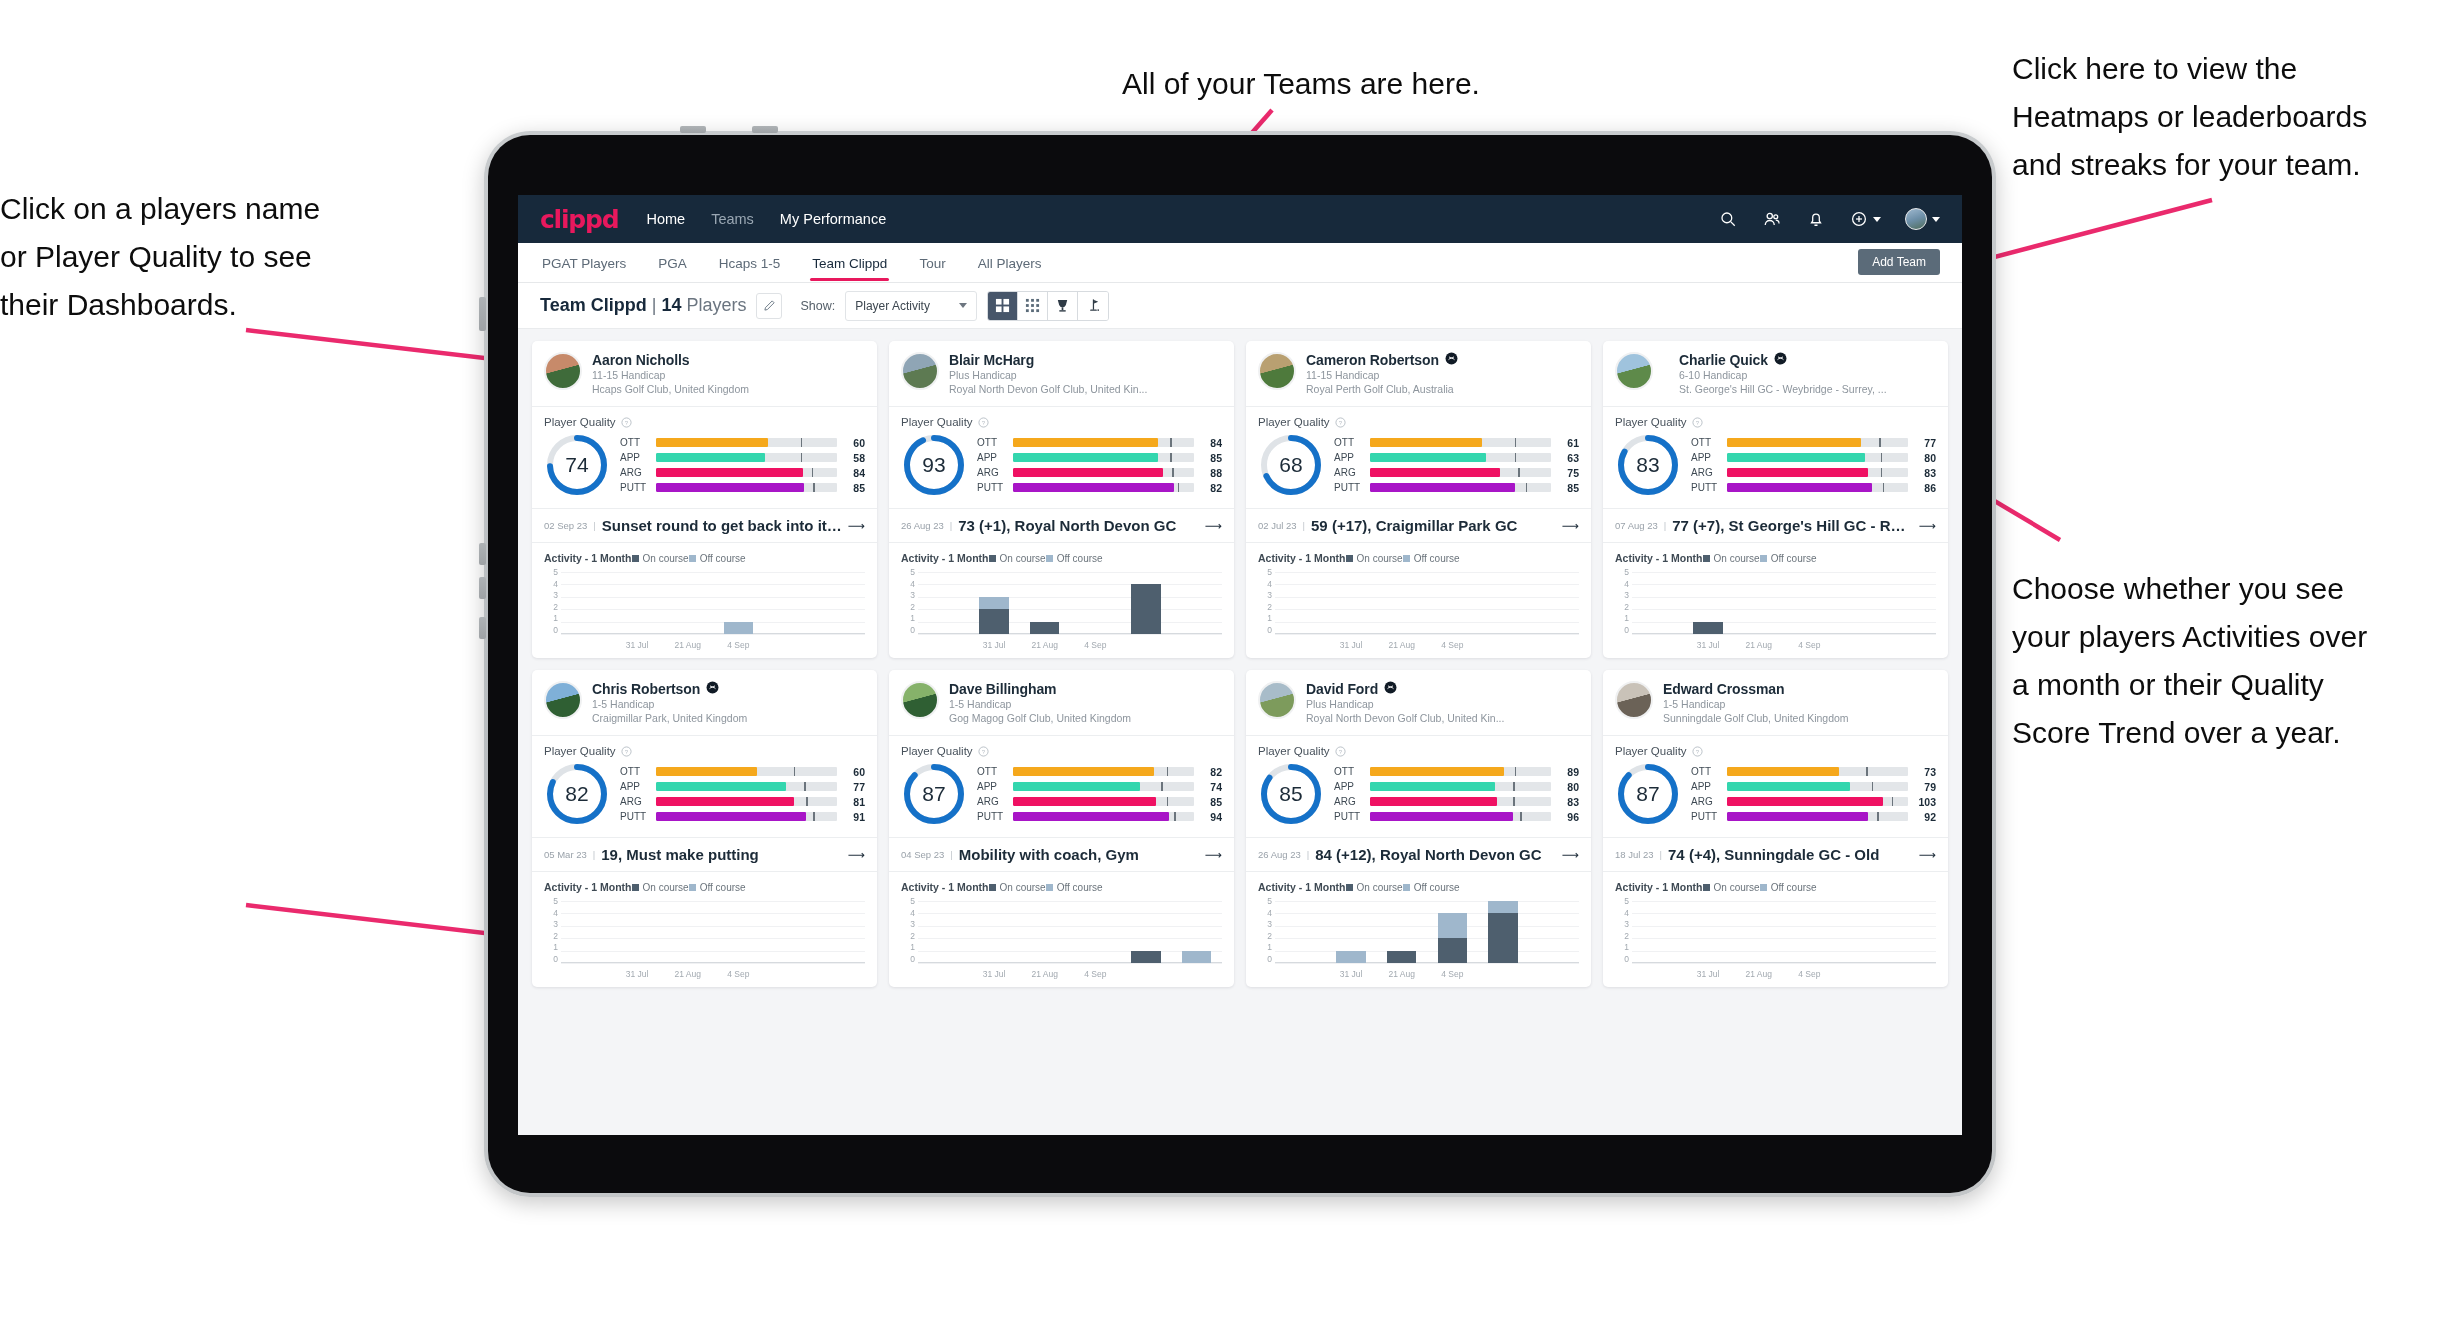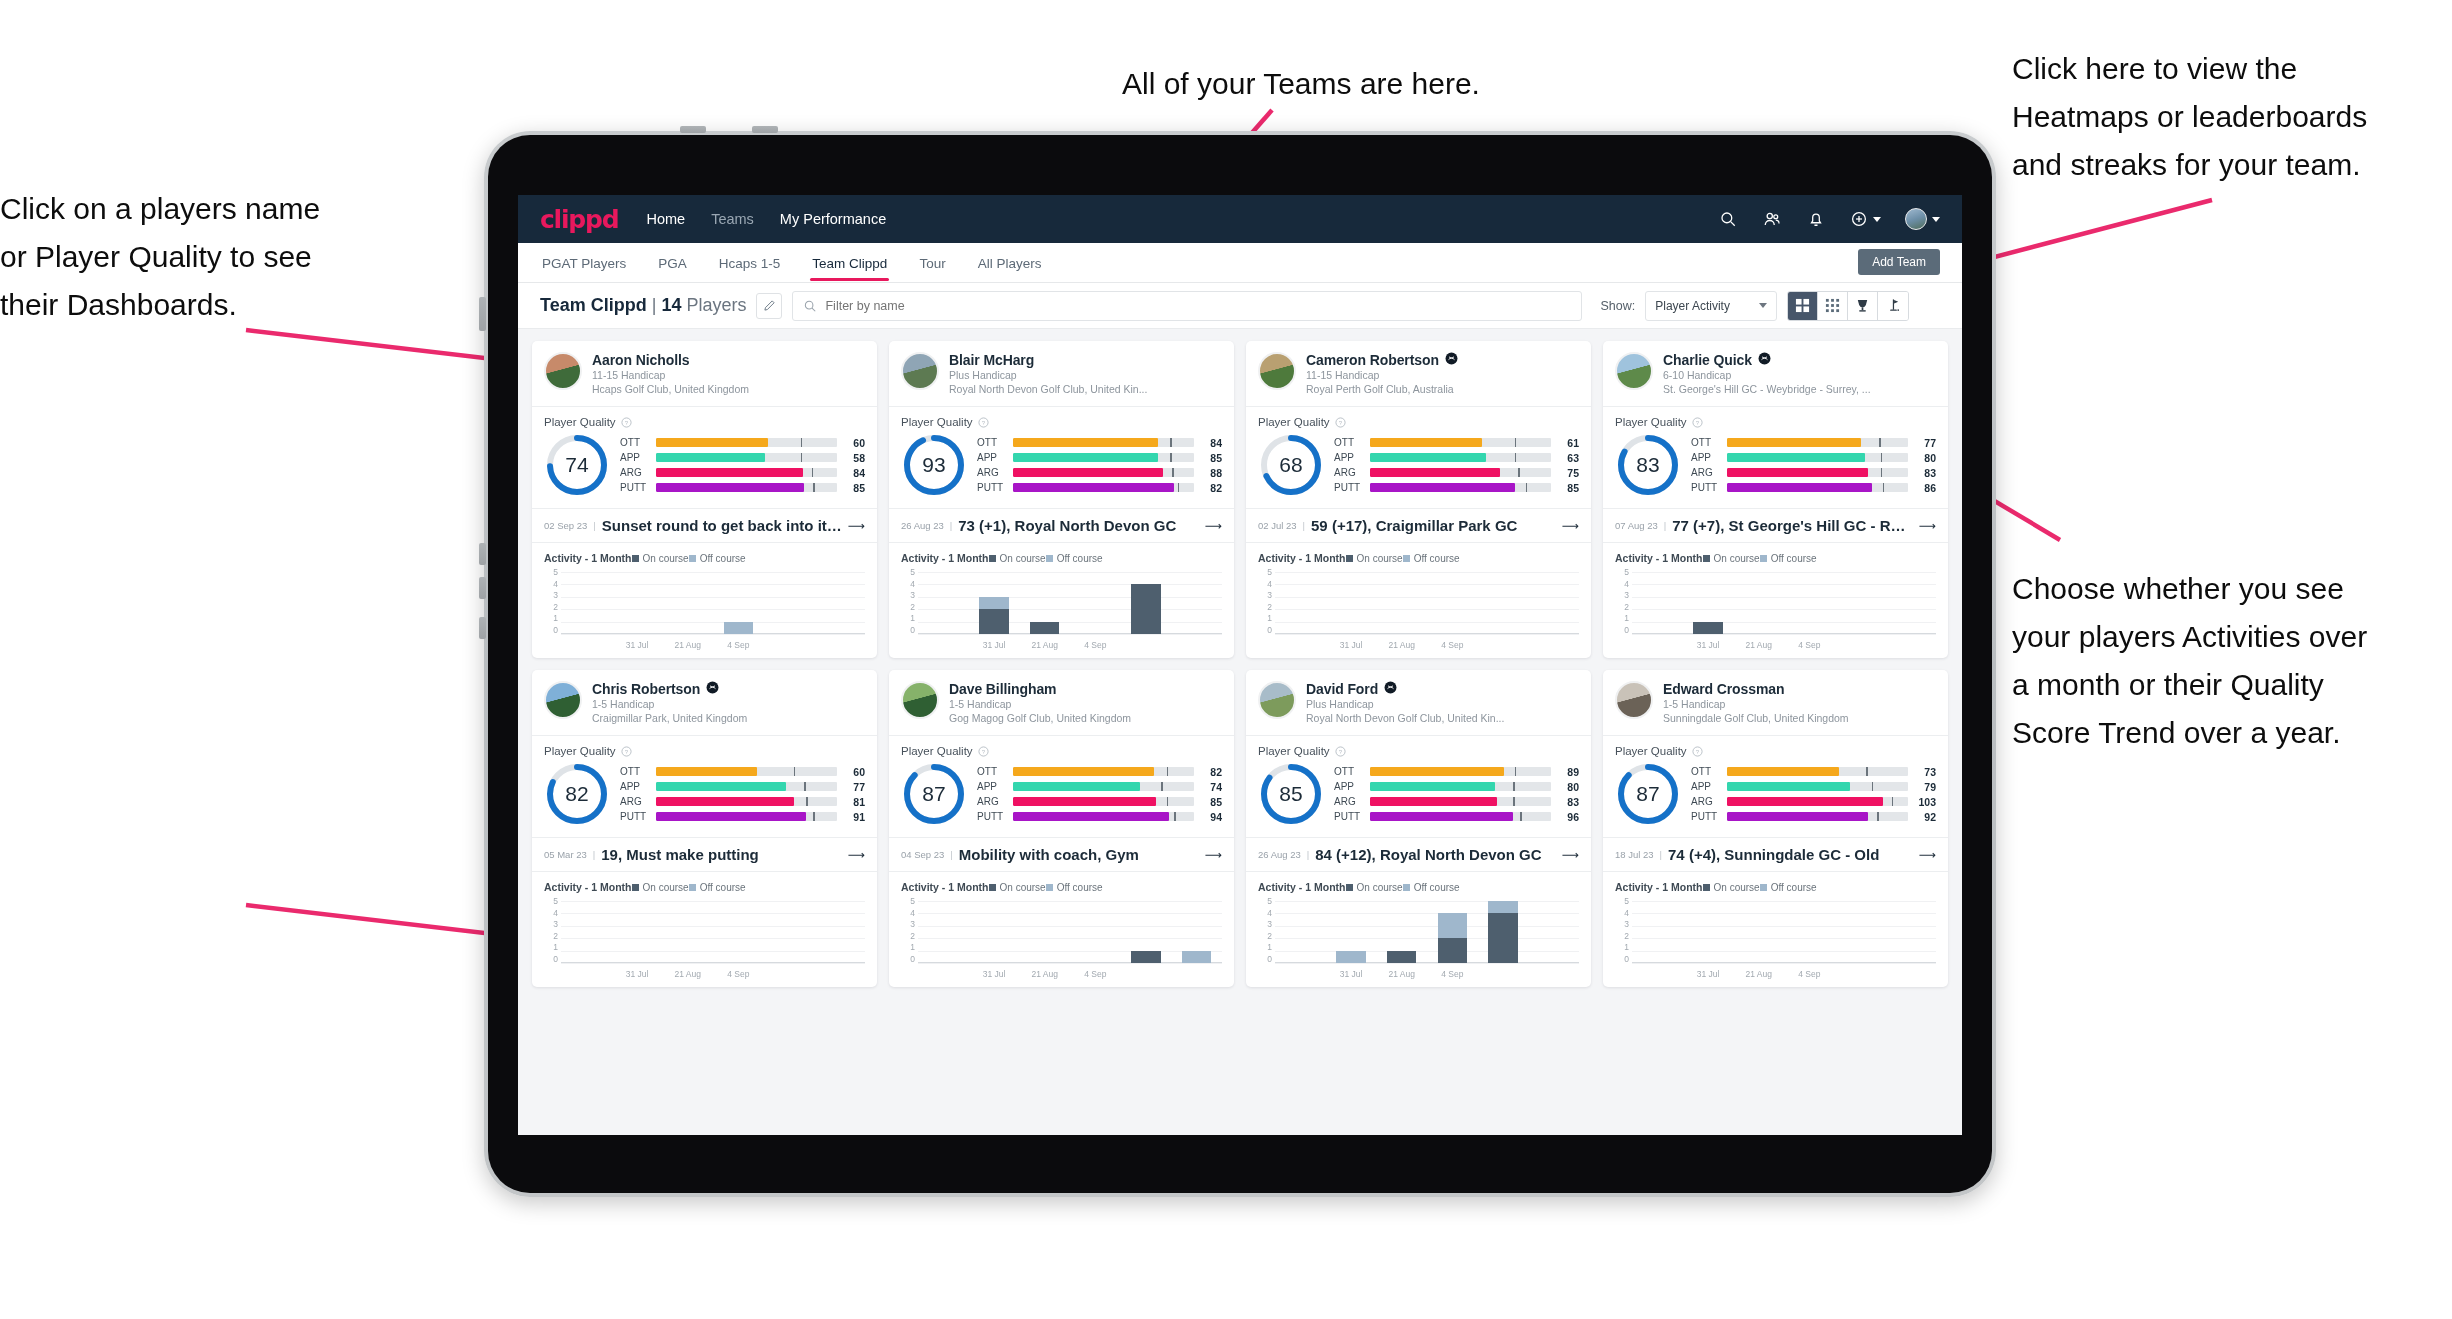--- a/index.html
+++ b/index.html
@@ -349,27 +349,20 @@
           <div id="team-label">
             <b>Team Clippd</b>
             <span>|</span>
             <b>14</b>
             <span>Players</span>
           </div>
           <div id="edit-team">
             <svg viewBox="0 0 24 24">
                 <path d="M17 3.5l3.5 3.5L8 19.5 3.5 20.5 4.5 16 17 3.5z"></path>
               </svg>
-          </div>
-          <div id="searchwrap">
-            <svg viewBox="0 0 24 24">
-                <circle cx="10.5" cy="10.5" r="6.5"></circle>
-                <line x1="15.5" y1="15.5" x2="21" y2="21"></line>
-              </svg>
-            <input id="search-input" value="" placeholder="Filter by name" style="">
           </div>
           <div id="show-label">Show:</div>
           <div id="show-select">
             <span>Player Activity</span>
             <span class="chev-d"></span>
           </div>
           <div id="viewtoggle">
             <div class="vt active">
               <svg viewBox="0 0 16 16">
                   <rect x="1" y="1" width="6" height="6" fill="#fff"></rect>
@@ -766,21 +759,21 @@
                   <span class="xtick">21 Aug</span>
                   <span class="xtick">4 Sep</span>
                   <span class="xtick"></span>
                   <span class="xtick"></span>
                 </div>
               </div>
             </div>
             <div class="card">
               <div class="card-head">
                 <div class="pavatar" style="background:linear-gradient(165deg,#9fc3dd 0%,#9fc3dd 45%,#5e8a4a 46%,#5e8a4a 100%);"></div>
-                <div style="min-width:0;flex:1;">
+                <div style="min-width:0;flex:1;margin-left:16px;">
                   <div class="pname-row">
                     <span class="pname">Charlie Quick</span>
                     <svg class="verified" viewBox="0 0 24 24">
                       <circle cx="12" cy="12" r="11" fill="#111b26"></circle>
                       <path d="M7 13.5c2.2-3 7.8-3 10 0" stroke="#fff" stroke-width="1.8" fill="none" stroke-linecap="round"></path>
                       <path d="M8 9.5c1.8 1.8 6.2 1.8 8 0" stroke="#fff" stroke-width="1.8" fill="none" stroke-linecap="round"></path>
                     </svg>
                   </div>
                   <div class="phcap">6-10 Handicap</div>
                   <div class="pclub">St. George's Hill GC - Weybridge - Surrey, ...</div>

